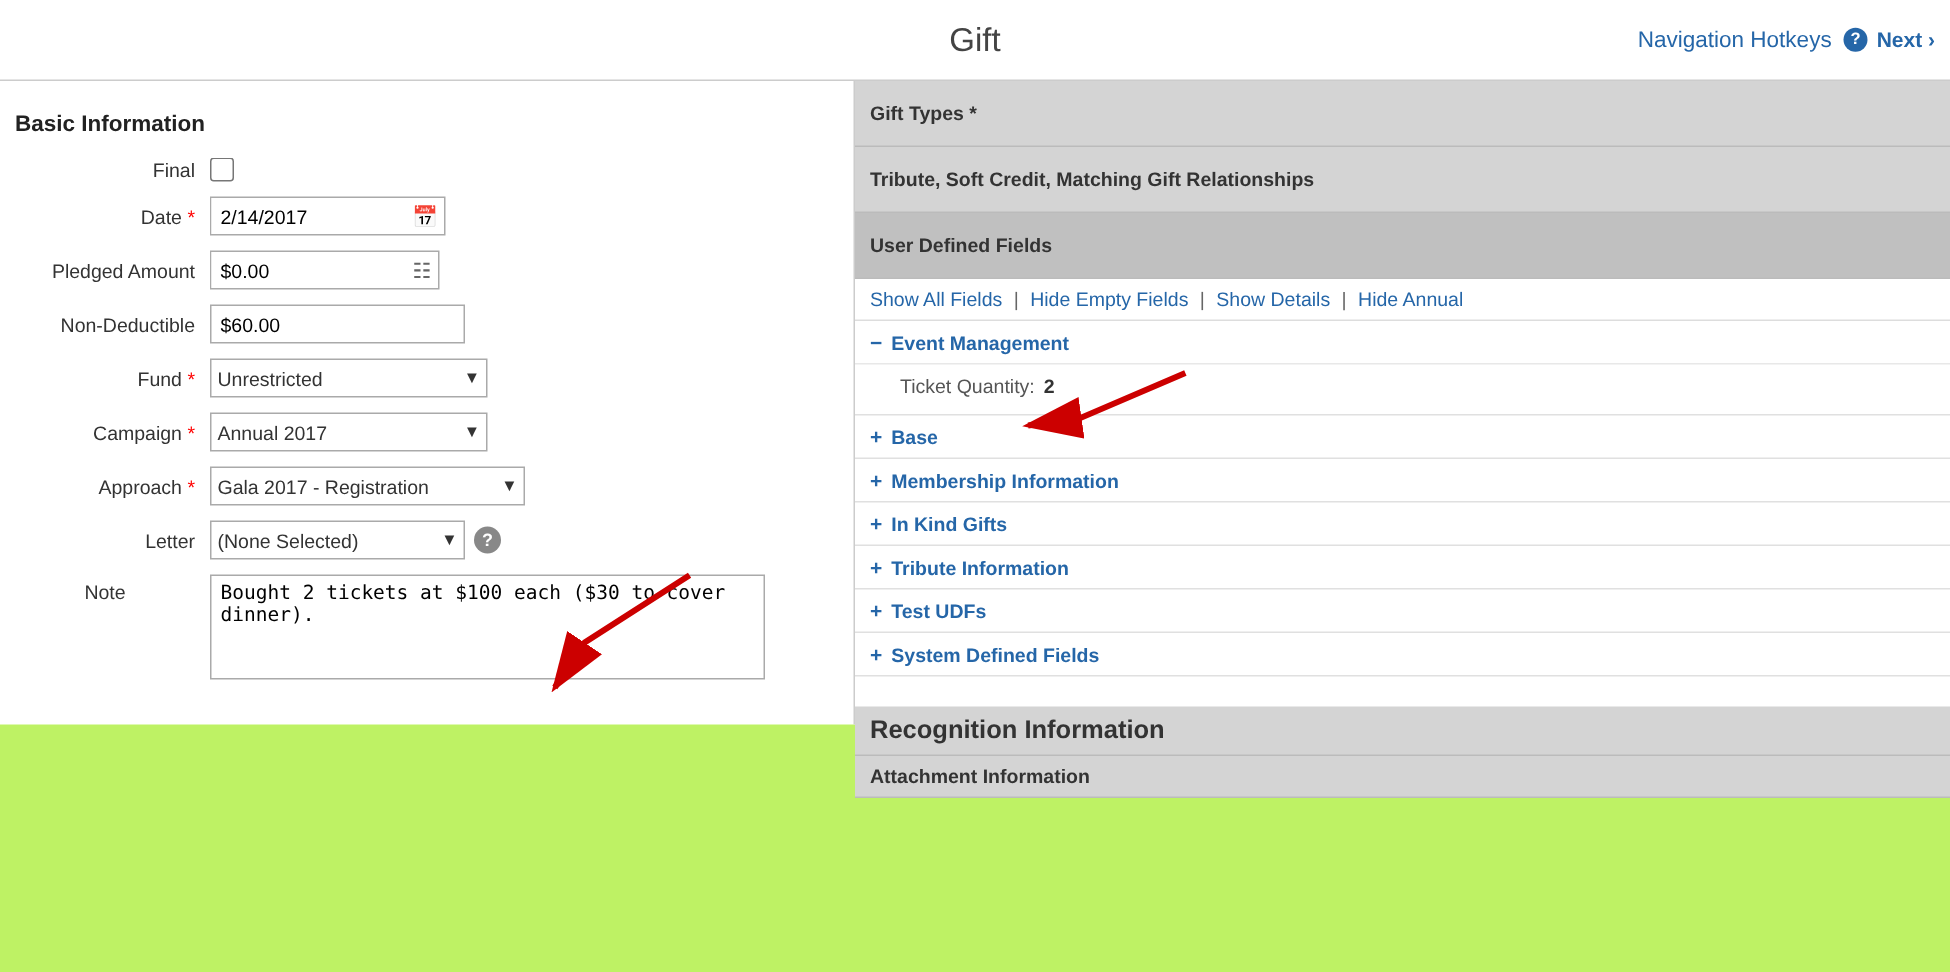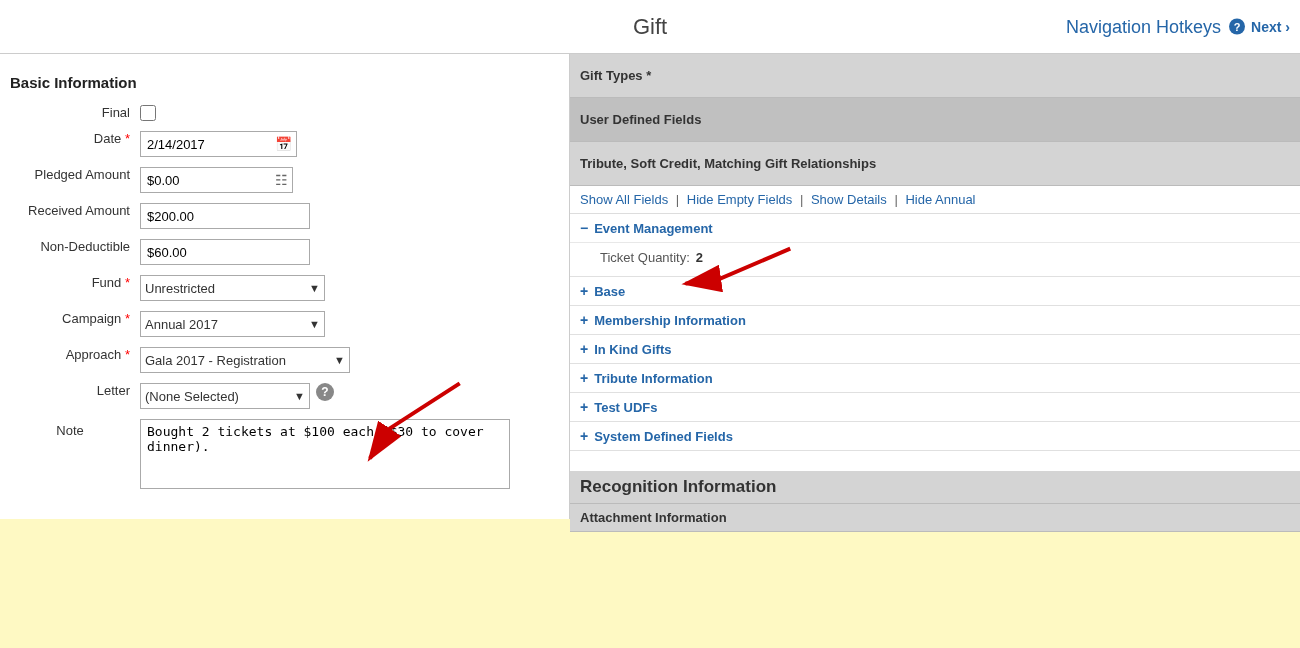--- a/index.html
+++ b/index.html
@@ -29,21 +29,21 @@
       right: 10px;
       top: 50%;
       transform: translateY(-50%);
       display: flex;
       align-items: center;
       gap: 6px;
     }
     .nav-hotkeys-link {
       color: #2566a8;
       text-decoration: none;
-      font-size: 18px;
+      font-size: 15px;
     }
     .help-icon {
       display: inline-block;
       width: 16px;
       height: 16px;
       background: #2566a8;
       color: white;
       border-radius: 50%;
       text-align: center;
       line-height: 16px;
@@ -76,21 +76,21 @@
       overflow-y: auto;
     }
     .section-title {
       font-size: 15px;
       font-weight: bold;
       color: #222;
       margin-bottom: 14px;
     }
     .form-row {
       display: flex;
-      align-items: flex-start;
+      align-items: center;
       margin-bottom: 10px;
     }
     .form-label {
       width: 130px;
       text-align: right;
       padding-right: 10px;
       color: #333;
       font-size: 13px;
       flex-shrink: 0;
     }
@@ -285,21 +285,21 @@
       left: 0;
       width: 100%;
       height: 100%;
       pointer-events: none;
       z-index: 10;
     }
   </style>
 </head>
 <body>
 
-<div style="width:1300px; height:648px; overflow:hidden; background:#fef9c3; display:flex; flex-direction:column;">
+<div style="width:1300px; height:648px; overflow:hidden; background:#bef264; display:flex; flex-direction:column;">
 
   <div class="top-bar">
     <span class="top-bar-title">Gift</span>
     <div class="top-bar-right">
       <a class="nav-hotkeys-link">Navigation Hotkeys</a>
       <span class="help-icon">?</span>
       <span class="next-btn">Next ›</span>
     </div>
   </div>
 
@@ -326,24 +326,20 @@
         </div>
 
         <div class="form-row">
           <div class="form-label">Pledged Amount</div>
           <div class="form-input-with-icon">
             <input type="text" value="$0.00" style="width: 130px;">
             <span class="input-icon">☷</span>
           </div>
         </div>
 
-        <div class="form-row">
-          <div class="form-label">Received Amount</div>
-          <input type="text" class="form-input form-input-text" value="$200.00" style="">
-        </div>
 
         <div class="form-row">
           <div class="form-label">Non-Deductible</div>
           <input type="text" class="form-input form-input-text" value="$60.00" style="">
         </div>
 
         <div class="form-row">
           <div class="form-label">
             <span>Fund</span>
             <span class="required-star"> *</span>
@@ -402,26 +398,26 @@
       </svg>
     </div>
 
     <div class="right-panel-wrapper">
       <div class="right-panel">
 
         <div class="right-section-bar">
           <span>Gift Types *</span>
         </div>
 
+        <div class="right-section-bar">
+          <span>Tribute, Soft Credit, Matching Gift Relationships</span>
+        </div>
+
         <div class="right-section-bar darker">
           <span>User Defined Fields</span>
-        </div>
-
-        <div class="right-section-bar">
-          <span>Tribute, Soft Credit, Matching Gift Relationships</span>
         </div>
 
         <div class="links-bar">
           <a>Show All Fields</a>
           <span> | </span>
           <a>Hide Empty Fields</a>
           <span> | </span>
           <a>Show Details</a>
           <span> | </span>
           <a>Hide Annual</a>

